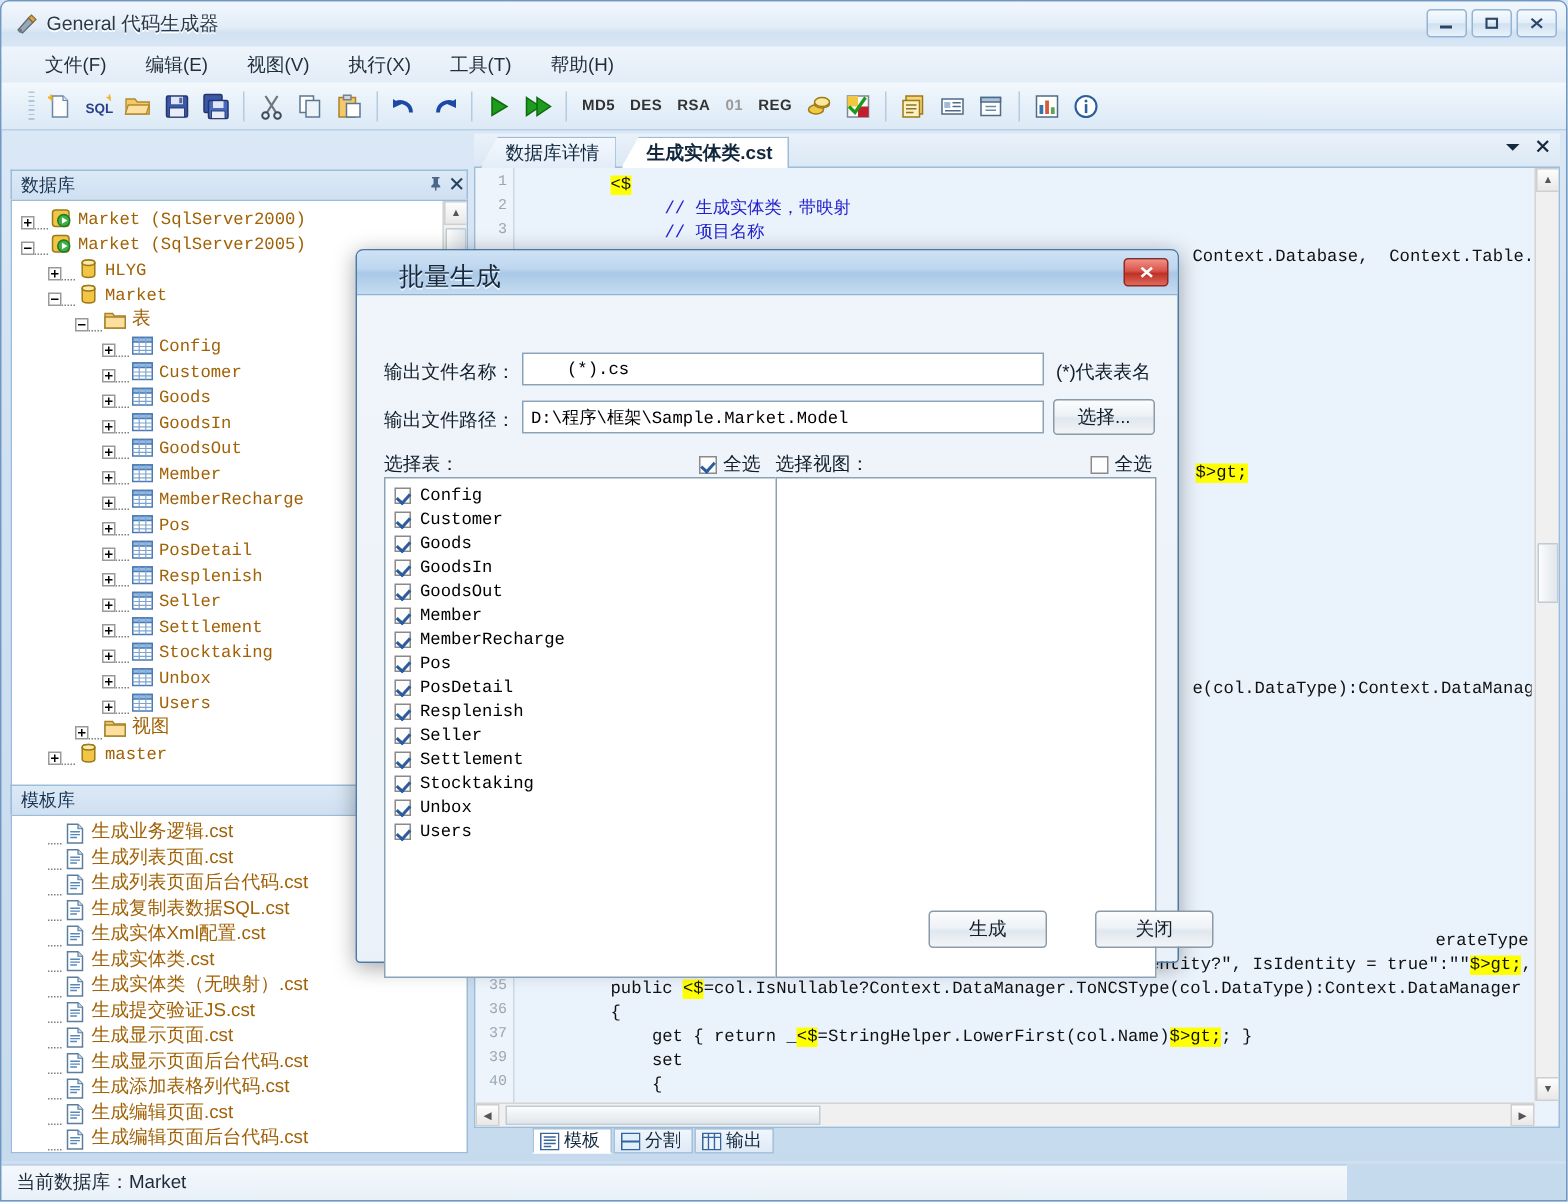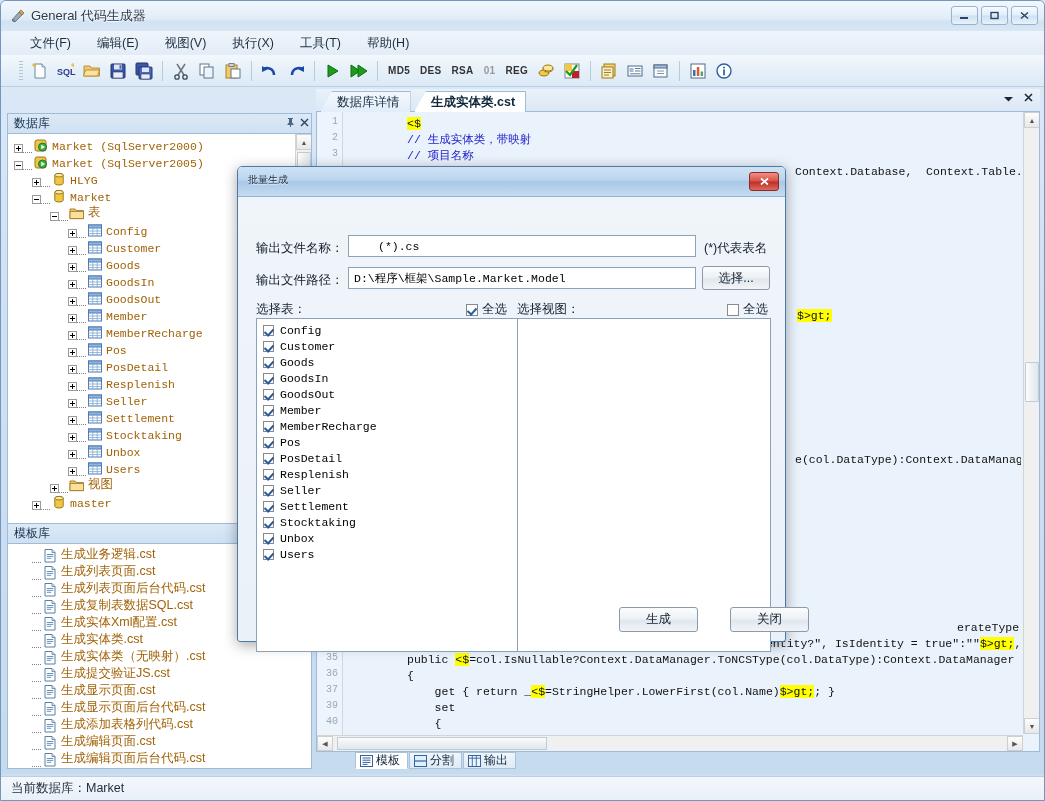--- a/index.html
+++ b/index.html
@@ -214,41 +214,41 @@
     position: absolute; left: 30px; top: 0; right: 18px; bottom: 18px;
     overflow: hidden;
   }
   .cline {
     position: absolute; left: 0;
     white-space: pre;
     font-family: "Liberation Mono", monospace;
     font-size: 11.5px; color: #111;
     line-height: 16px;
   }
-  .cmt { color: #2222cc; }
+  .cmt { color: #2222cc; margin-left: 36px; }
   .hl { background: #ffff00; }
 
   
   #editor-bottom-tabs {
     position: absolute; left: 0; top: 663px; width: 724px; height: 17px;
     display: flex; align-items: flex-end; gap: 1px; margin-left: 39px;
   }
   .btab {
     height: 17px; display: flex; align-items: center; gap: 3px;
     padding: 0 7px 0 4px;
     font-size: 12px; color: #10273d;
     background: linear-gradient(to bottom, #f0f6fc, #dfeaf6);
     border: 1px solid #a8c2da;
   }
   .btab.active { background: #ffffff; border-bottom-color: #ffffff; }
   .btab .bi { width: 13px; height: 12px; }
 
   
   #statusbar {
-    position: absolute; left: 0; bottom: 0; width: 1043px; height: 24px;
+    position: absolute; left: 0; bottom: 0; width: 897px; height: 24px;
     background: linear-gradient(to bottom, #f4f8fc 0%, #e8f0f8 100%);
     border-top: 1px solid #b9cfe5;
     display: flex; align-items: center; padding-left: 10px;
     font-size: 12.5px; color: #1d2b3a;
   }
   #status-sep { position: absolute; left: 0; bottom: 24px; width: 1043px; height: 2px; background: #cddff0; }
 
   
   #dialog {
     position: absolute; left: 236px; top: 165px; width: 549px; height: 476px;
@@ -258,22 +258,22 @@
     box-shadow: 0 3px 14px rgba(0,0,0,0.35);
     z-index: 50;
   }
   #dlg-title {
     position: absolute; left: 0; top: 0; right: 0; height: 30px;
     background: linear-gradient(to bottom, #cfe2f4 0%, #bdd6ef 42%, #a9c8e7 52%, #c5dcf1 100%);
     border-radius: 4px 4px 0 0;
     border-bottom: 1px solid #8fb3d4;
   }
   #dlg-title .dt-text {
-    position: absolute; left: 10px; top: 6px;
-    font-size: 10px; color: #16293c;
+    position: absolute; left: 28px; top: 6px;
+    font-size: 17px; color: #16293c;
     text-shadow: 0 1px 0 #e9f2fb;
   }
   #dlg-close {
     position: absolute; right: 6px; top: 5px; width: 30px; height: 19px;
     background: linear-gradient(to bottom, #f08f86 0%, #d9544a 45%, #bd3227 55%, #e0685c 100%);
     border: 1px solid #8d2b23; border-radius: 3px;
     display: flex; align-items: center; justify-content: center;
     color: #fff; font-size: 11px; font-weight: bold;
   }
   #dlg-body { position: absolute; left: 0; top: 30px; right: 0; bottom: 0; }

